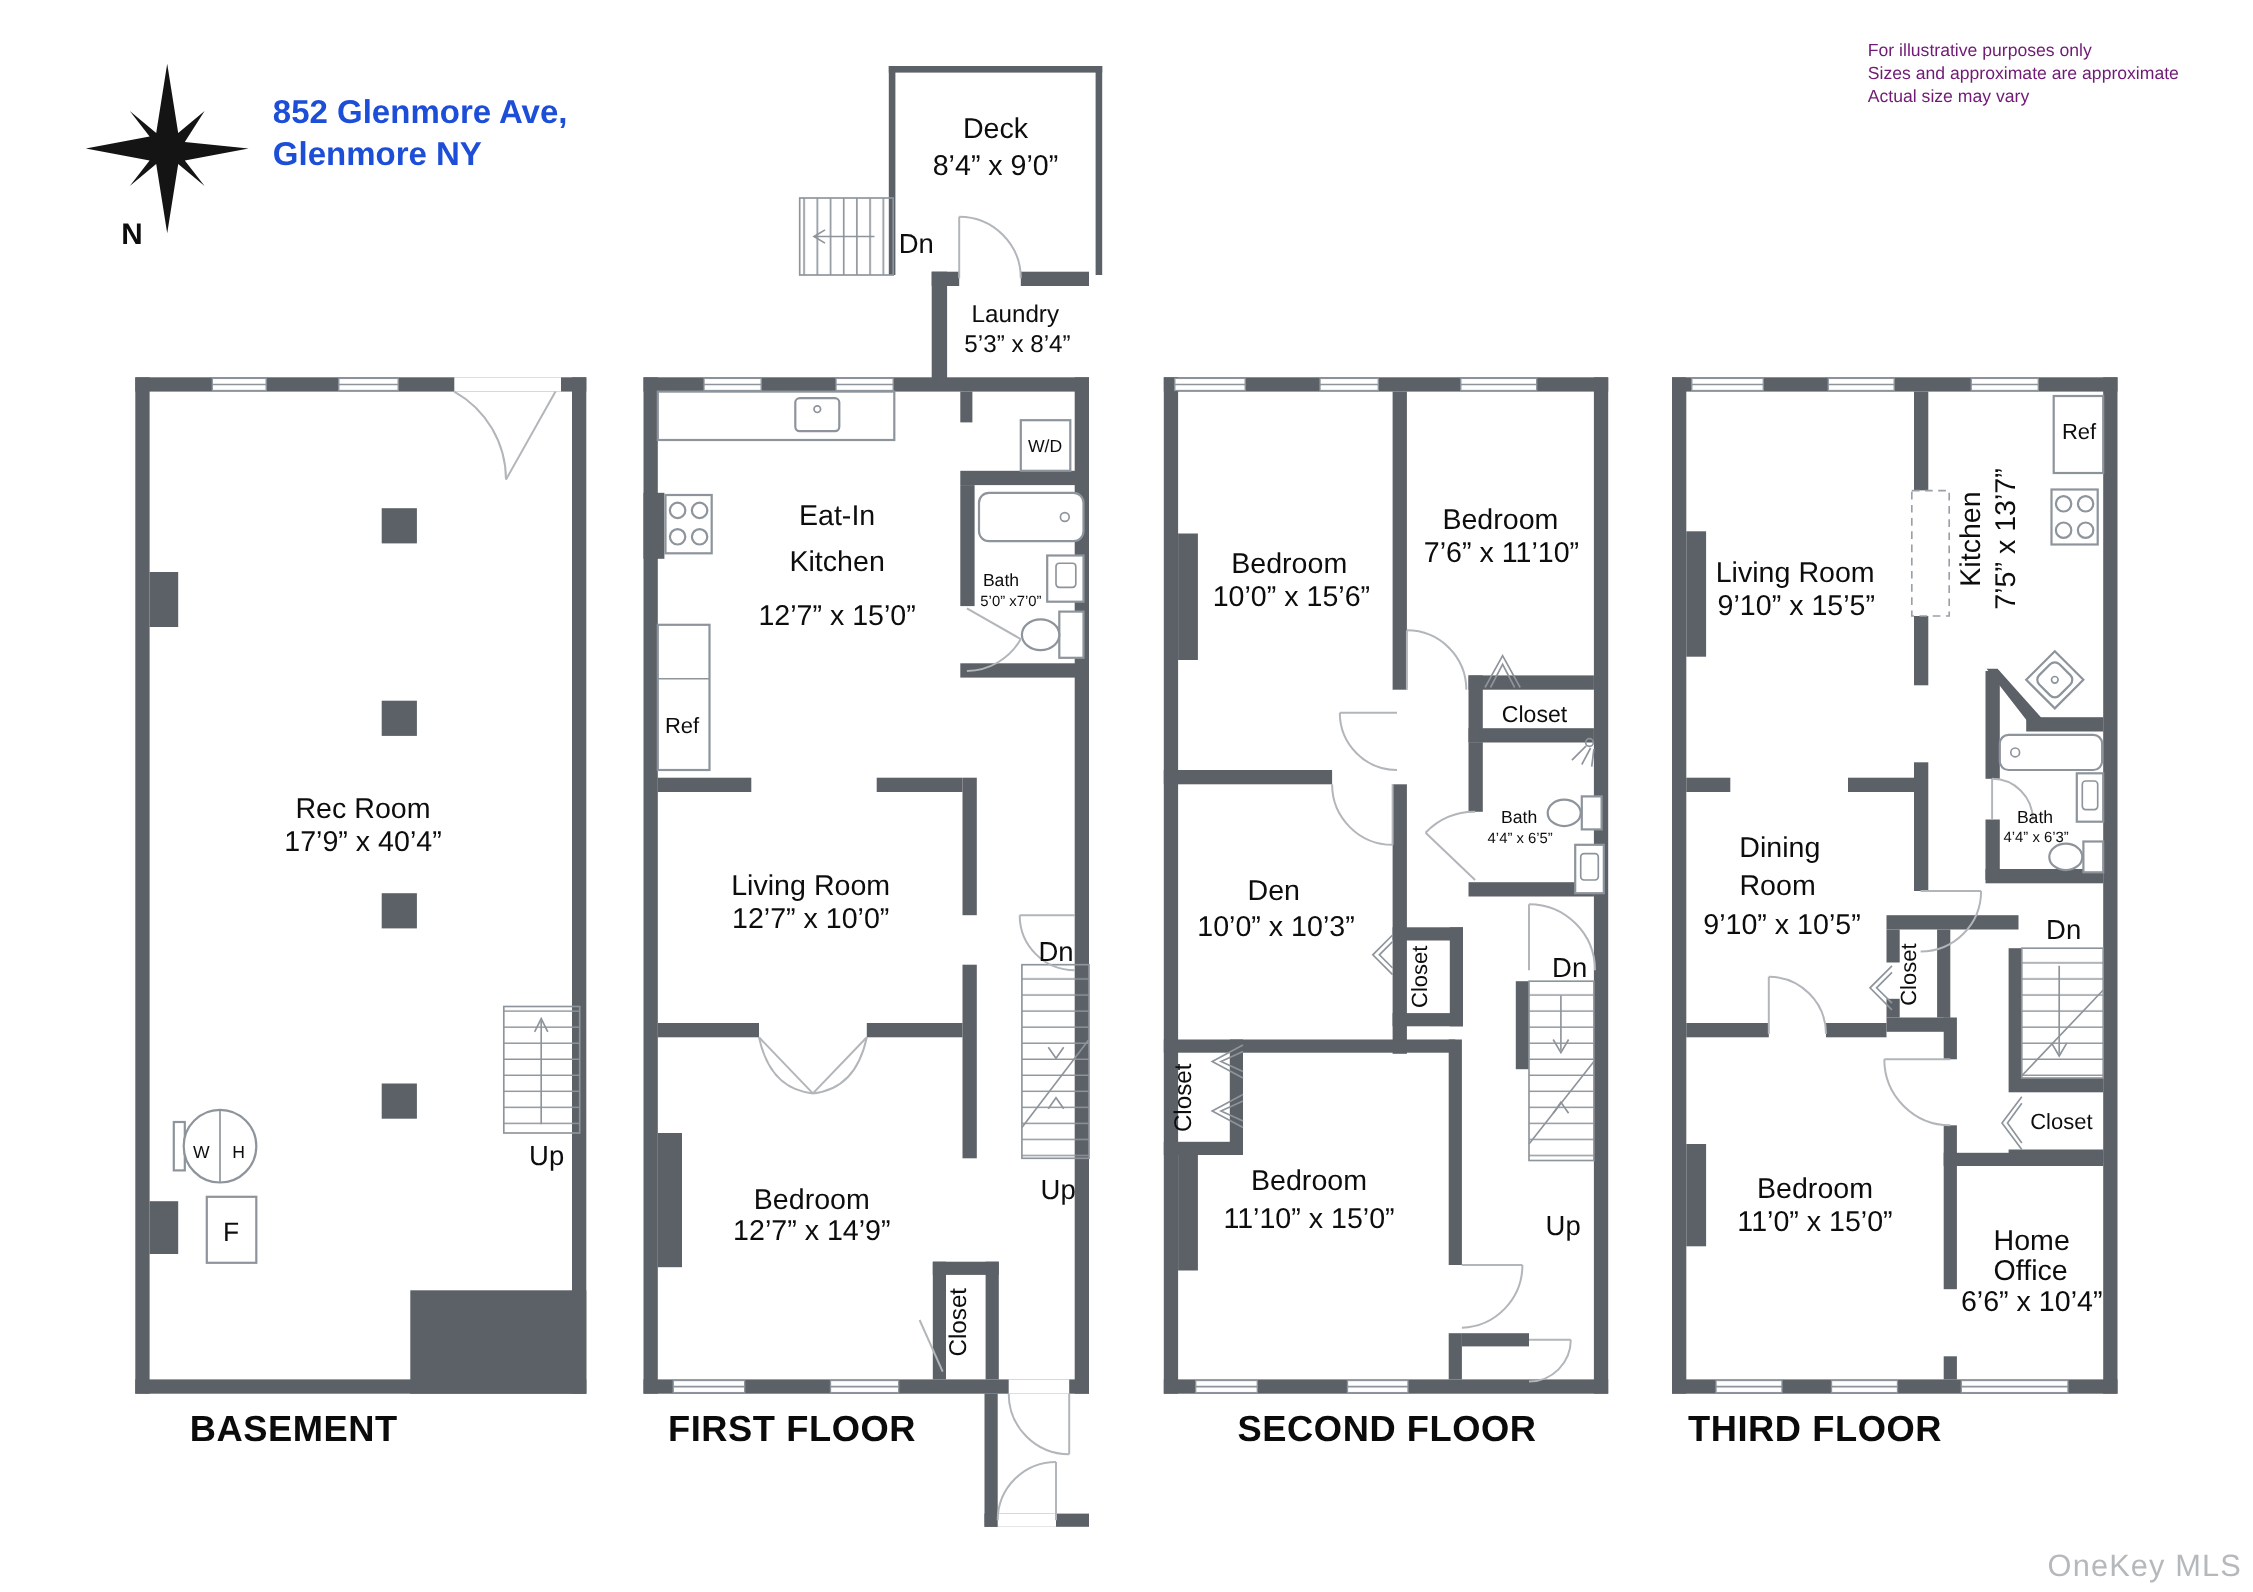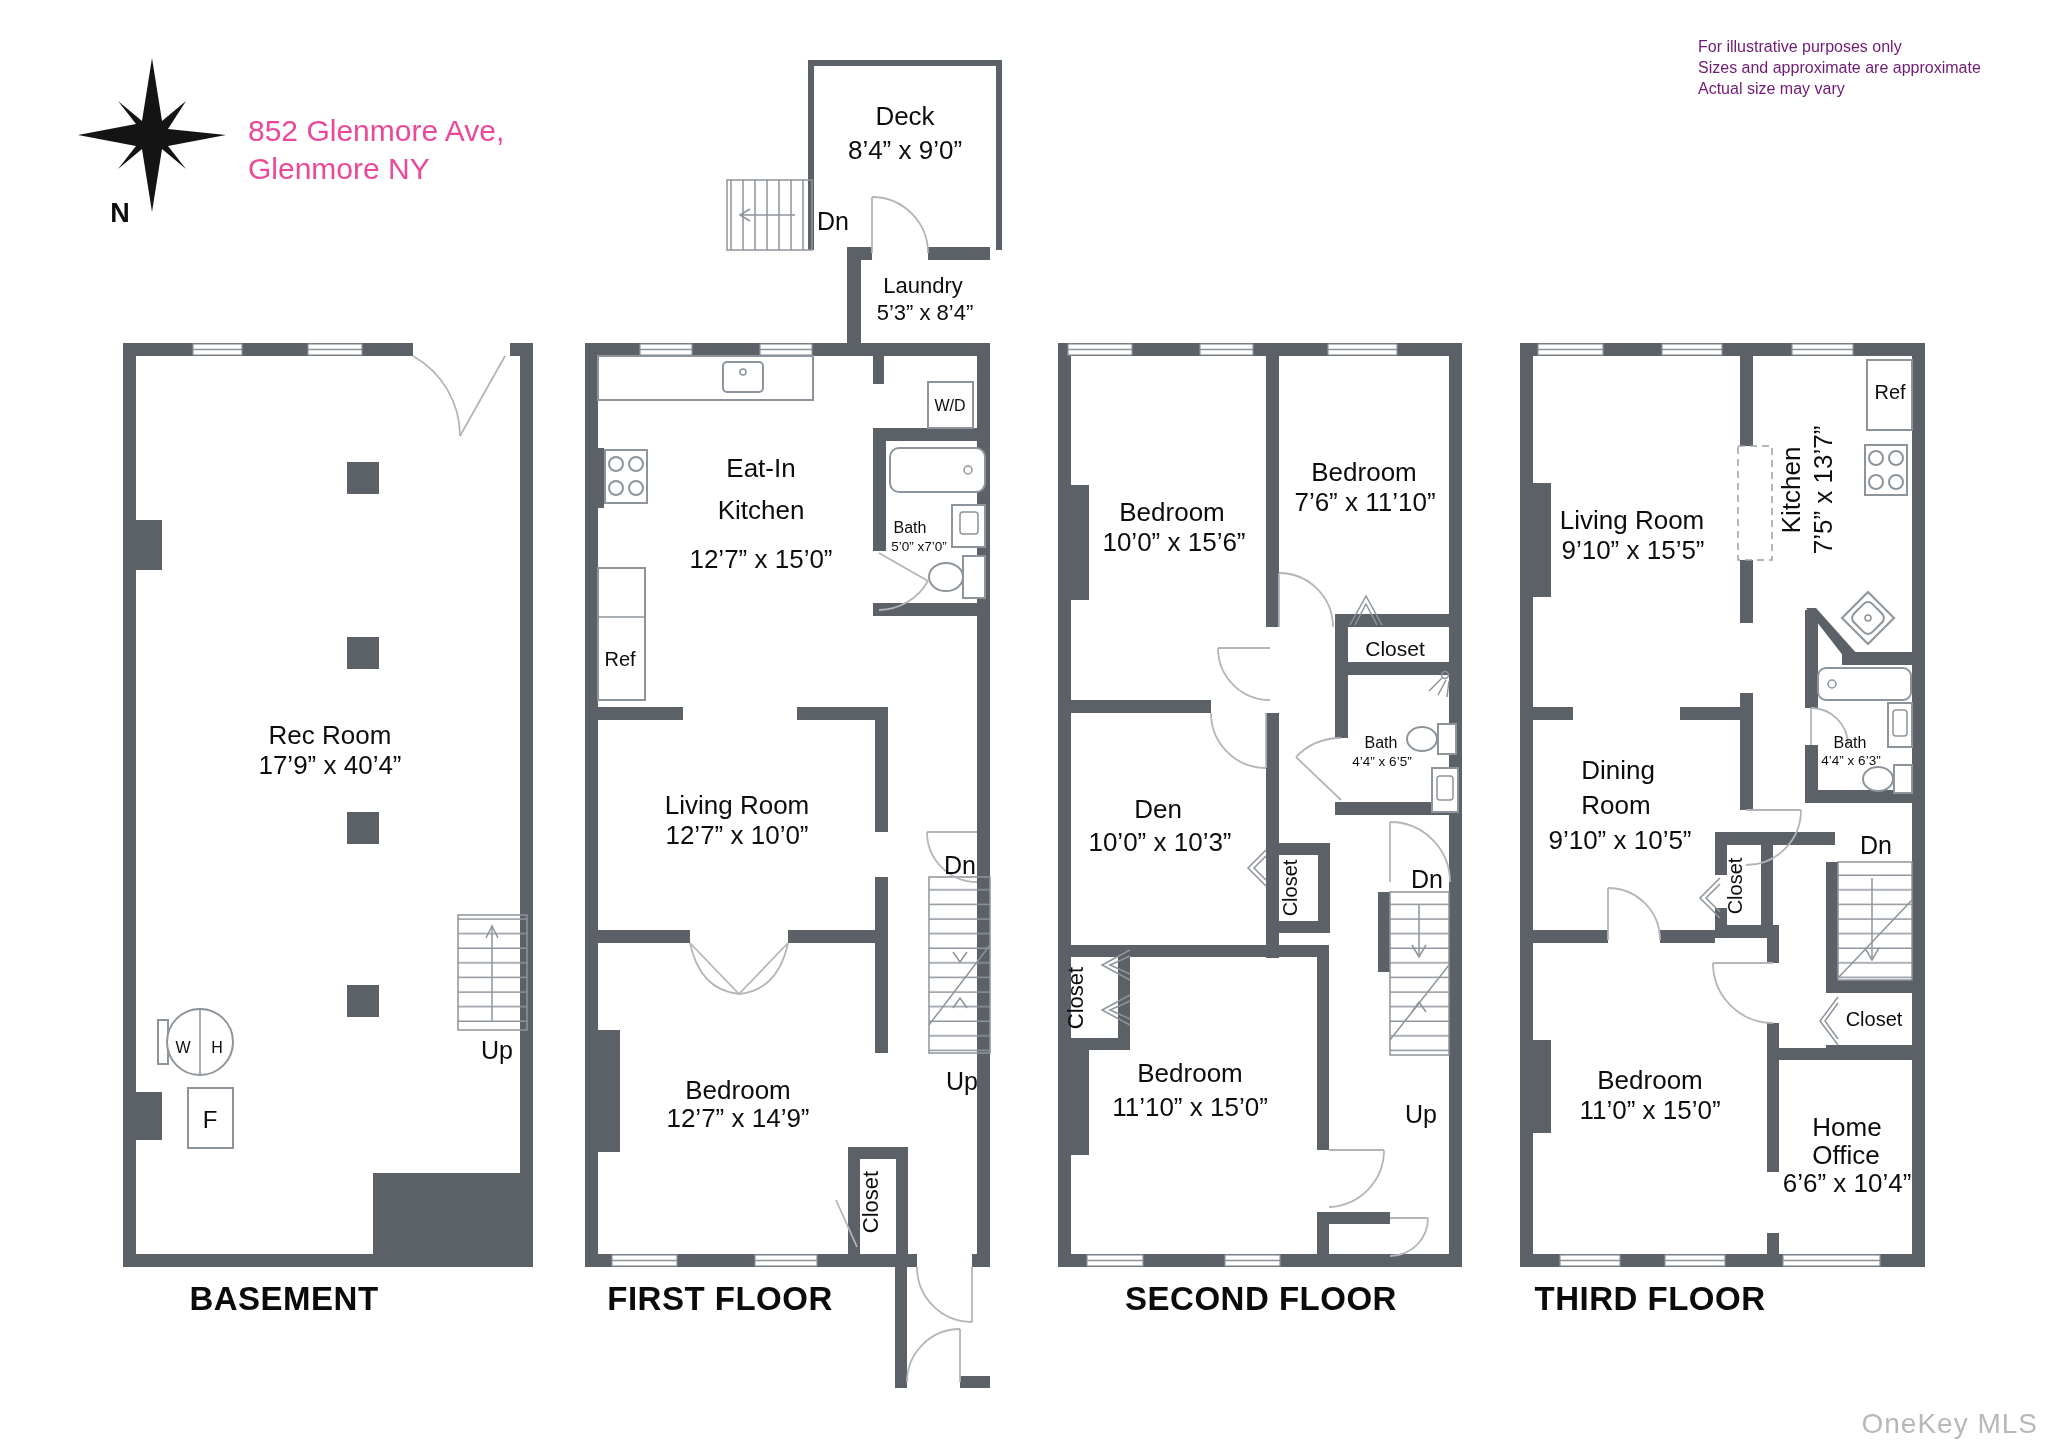--- a/index.html
+++ b/index.html
@@ -1,19 +1,19 @@
 <!DOCTYPE html>
 <html><head>
 <meta charset="utf-8">
 <style>
   html,body{margin:0;padding:0;background:#fff;}
   .canvas{position:relative;width:2048px;height:1447px;background:#ffffff;overflow:hidden;
           font-family:"Liberation Sans",sans-serif;color:#111;}
   .abs{position:absolute;}
-  .address{left:248px;top:112px;font-size:30px;font-weight:normal;line-height:38px;color:#ec4899;}
+  .address{left:248px;top:84px;font-size:30px;font-weight:bold;line-height:38px;color:#1d4ed8;}
   .disclaimer{left:1698px;top:36px;font-size:16px;line-height:21px;color:#701a75;}
   .floor-title{top:1280px;font-size:33px;font-weight:bold;letter-spacing:.5px;color:#0b0b0b;transform:translateX(-50%);white-space:nowrap;}
   .watermark{right:10px;top:1408px;font-size:28px;color:#b6b9bc;letter-spacing:1px;}
   svg{position:absolute;left:0;top:0;}
   svg text{font-family:"Liberation Sans",sans-serif;fill:#0d0d0d;}
   .rm{font-size:26px;text-anchor:middle;}
   .md{font-size:22px;text-anchor:middle;}
   .md20{font-size:20px;text-anchor:middle;}
   .sm{font-size:16px;text-anchor:middle;}
   .xs{font-size:13.5px;text-anchor:middle;}
@@ -437,19 +437,19 @@
     <div>852 Glenmore Ave,</div>
     <div>Glenmore NY</div>
   </div>
 
   <div class="abs disclaimer">
     <div>For illustrative purposes only</div>
     <div>Sizes and approximate are approximate</div>
     <div>Actual size may vary</div>
   </div>
 
-  <div class="abs floor-title" style="left:284px;">BASEMENT</div>
+  <div class="abs floor-title" style="left:267px;">BASEMENT</div>
   <div class="abs floor-title" style="left:720px;">FIRST FLOOR</div>
   <div class="abs floor-title" style="left:1261px;">SECOND FLOOR</div>
   <div class="abs floor-title" style="left:1650px;">THIRD FLOOR</div>
 
   <div class="abs watermark">OneKey MLS</div>
 </div>
 
 </body></html>

